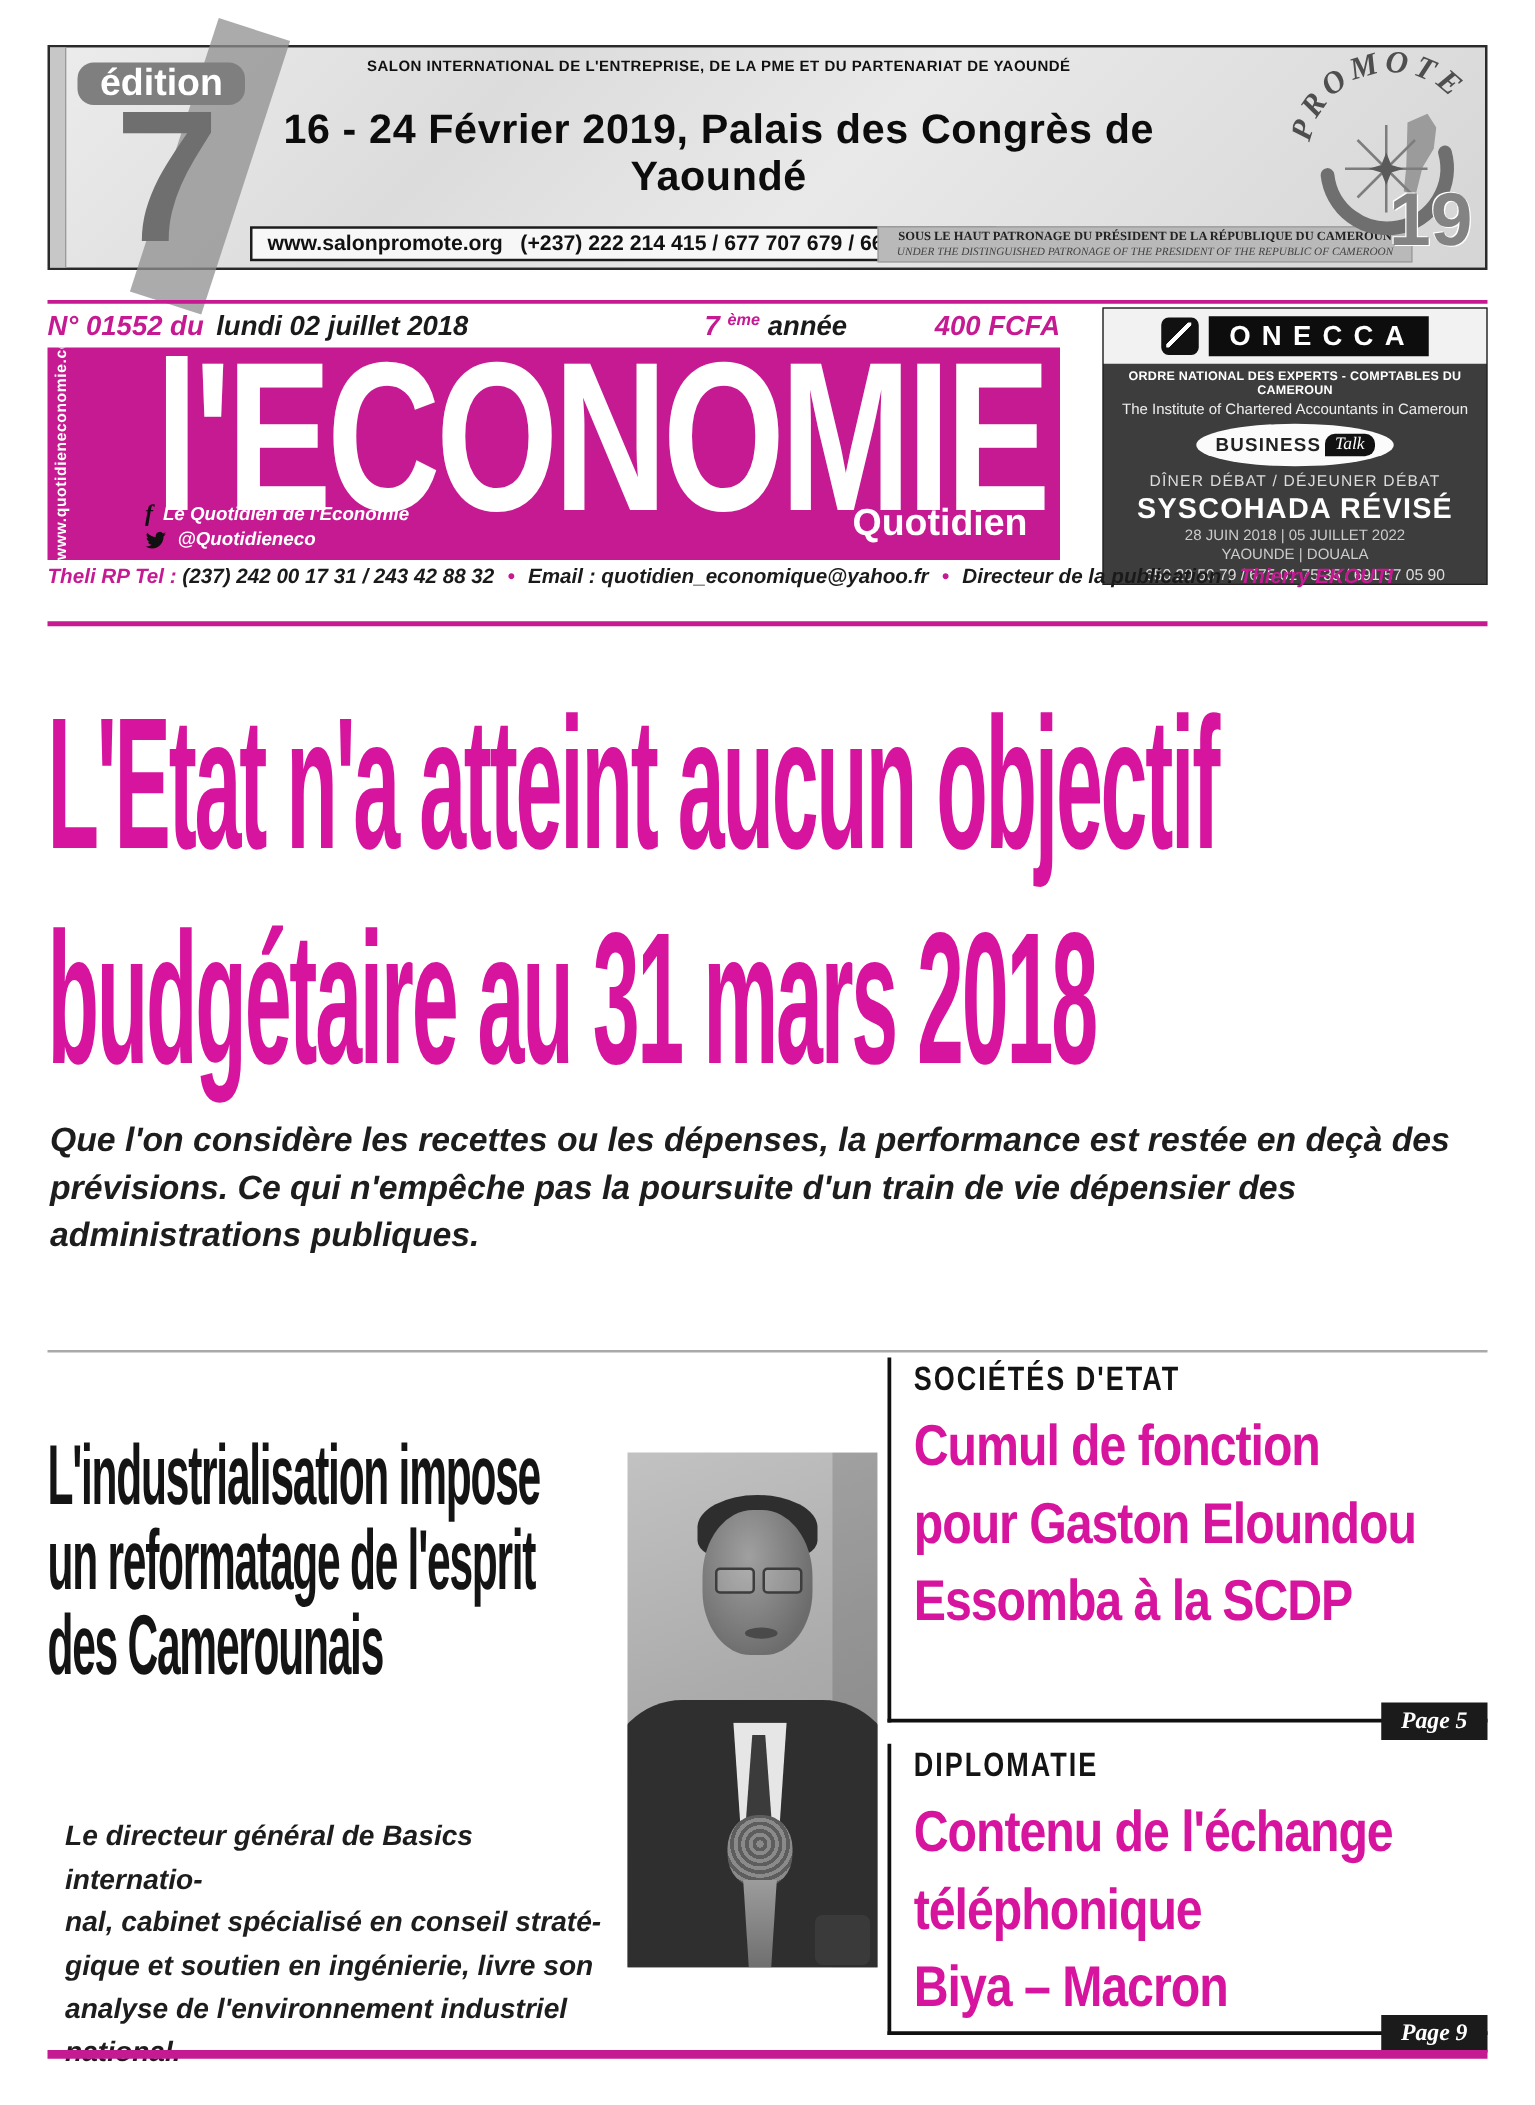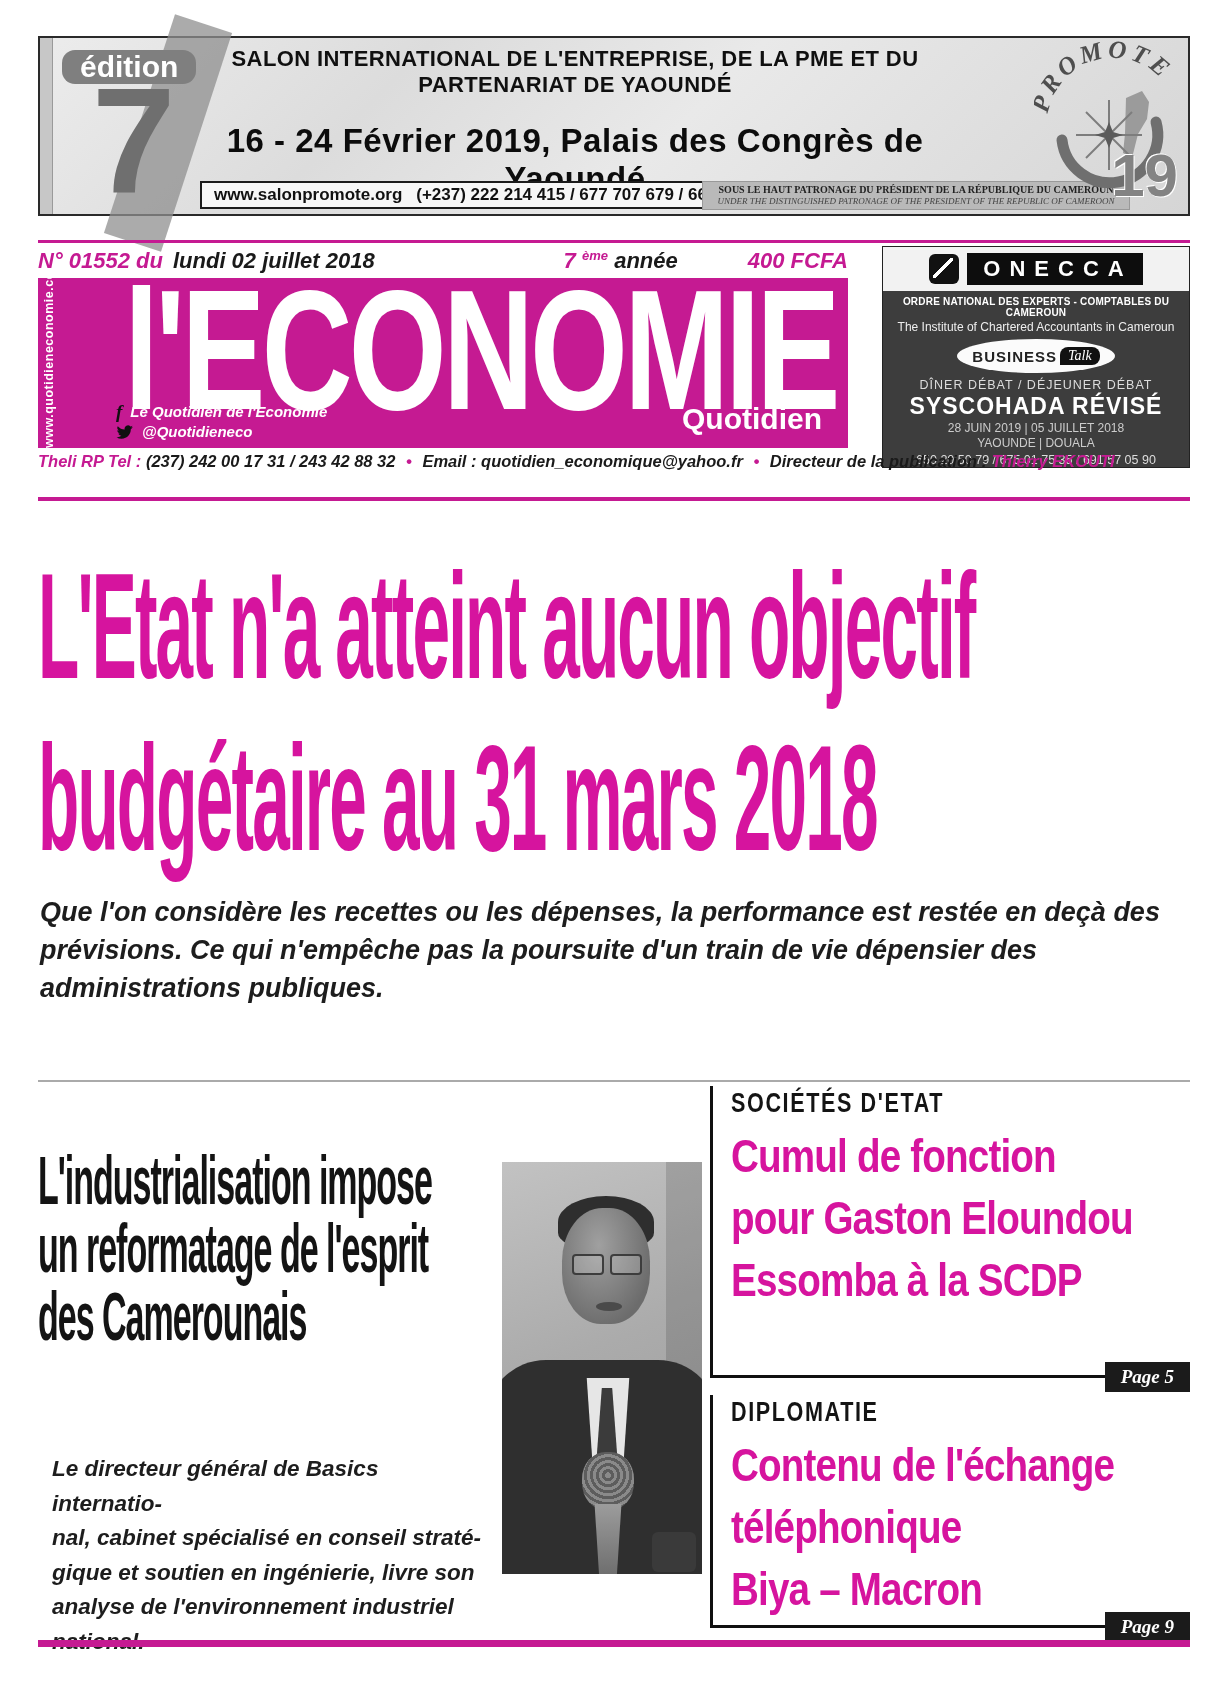--- a/index.html
+++ b/index.html
@@ -14,21 +14,21 @@
   
   .banner{position:absolute;left:38px;top:36px;width:1152px;height:180px;
     background:linear-gradient(135deg,#ececec 0%,#dcdcdc 30%,#e9e9e9 55%,#d5d5d5 100%);
     border:2px solid #2a2a2a;}
   .banner-vstrip{position:absolute;left:0;top:0;bottom:0;width:13px;background:#c7c7c7;border-right:1px solid #9a9a9a;}
   .banner-swoosh{position:absolute;left:98px;top:-20px;width:60px;height:230px;background:#8f8f8f;transform:rotate(18deg);opacity:.75;}
   .edition-label{position:absolute;left:22px;top:12px;background:#7f7f7f;color:#fff;
     font-size:30px;font-weight:bold;padding:0 18px;border-radius:13px;}
   .edition-seven{position:absolute;left:52px;top:28px;font-size:150px;font-weight:bold;color:#6f6f6f;line-height:150px;}
   .banner-center{position:absolute;left:160px;right:238px;top:8px;text-align:center;}
-  .banner-title-fr{font-size:22px;font-weight:bold;color:#101010;letter-spacing:.4px;}
+  .banner-title-fr{font-size:12px;font-weight:bold;color:#101010;letter-spacing:.4px;}
   .banner-title-en{font-size:13.5px;font-style:italic;font-weight:bold;color:#222;letter-spacing:2.6px;margin-top:3px;}
   .banner-date{font-size:33px;font-weight:bold;color:#0c0c0c;margin-top:24px;letter-spacing:.5px;}
   .banner-web{position:absolute;left:160px;bottom:5px;background:#f7f7f7;border:2px solid #1c1c1c;
     padding:2px 12px;font-size:17px;font-weight:bold;color:#111;}
   .banner-web .sep{display:inline-block;width:14px;}
   .patronage{position:absolute;left:662px;bottom:4px;width:428px;background:#b9b9b9;
     padding:2px 6px;text-align:center;border:1px solid #999;}
   .patronage-fr{font-family:"Liberation Serif",serif;font-size:10px;font-weight:bold;color:#222;line-height:12px;}
   .patronage-en{font-family:"Liberation Serif",serif;font-size:9px;font-style:italic;color:#444;line-height:11px;text-align:center;}
   .promote{position:absolute;right:2px;top:2px;width:152px;height:172px;overflow:hidden;}
@@ -229,21 +229,21 @@
       <span class="onecca-bar">ONECCA</span>
     </div>
     <div class="onecca-fr">ORDRE NATIONAL DES EXPERTS - COMPTABLES DU CAMEROUN</div>
     <div class="onecca-en">The Institute of Chartered Accountants in Cameroun</div>
     <div class="biztalk">
       <span class="b">BUSINESS</span>
       <span class="t">Talk</span>
     </div>
     <div class="onecca-diner">DÎNER DÉBAT / DÉJEUNER DÉBAT</div>
     <div class="onecca-sysco">SYSCOHADA  RÉVISÉ</div>
-    <div class="onecca-dates">28 JUIN 2019  |  05 JUILLET 2018</div>
+    <div class="onecca-dates">28 JUIN 2018  |  05 JUILLET 2022</div>
     <div class="onecca-cities">YAOUNDE  |  DOUALA</div>
     <div class="onecca-phones">650 20 50 79 / 675 01 75 35 / 691 57 05 90</div>
     <div class="onecca-site">www.onecca.cm</div>
   </div>
 
   <div class="contact-line">
     <span class="acc">Theli RP  Tel :</span>
     <span>(237) 242 00 17 31 / 243 42 88 32</span>
     <span class="dot">•</span>
     <span>Email : quotidien_economique@yahoo.fr</span>

